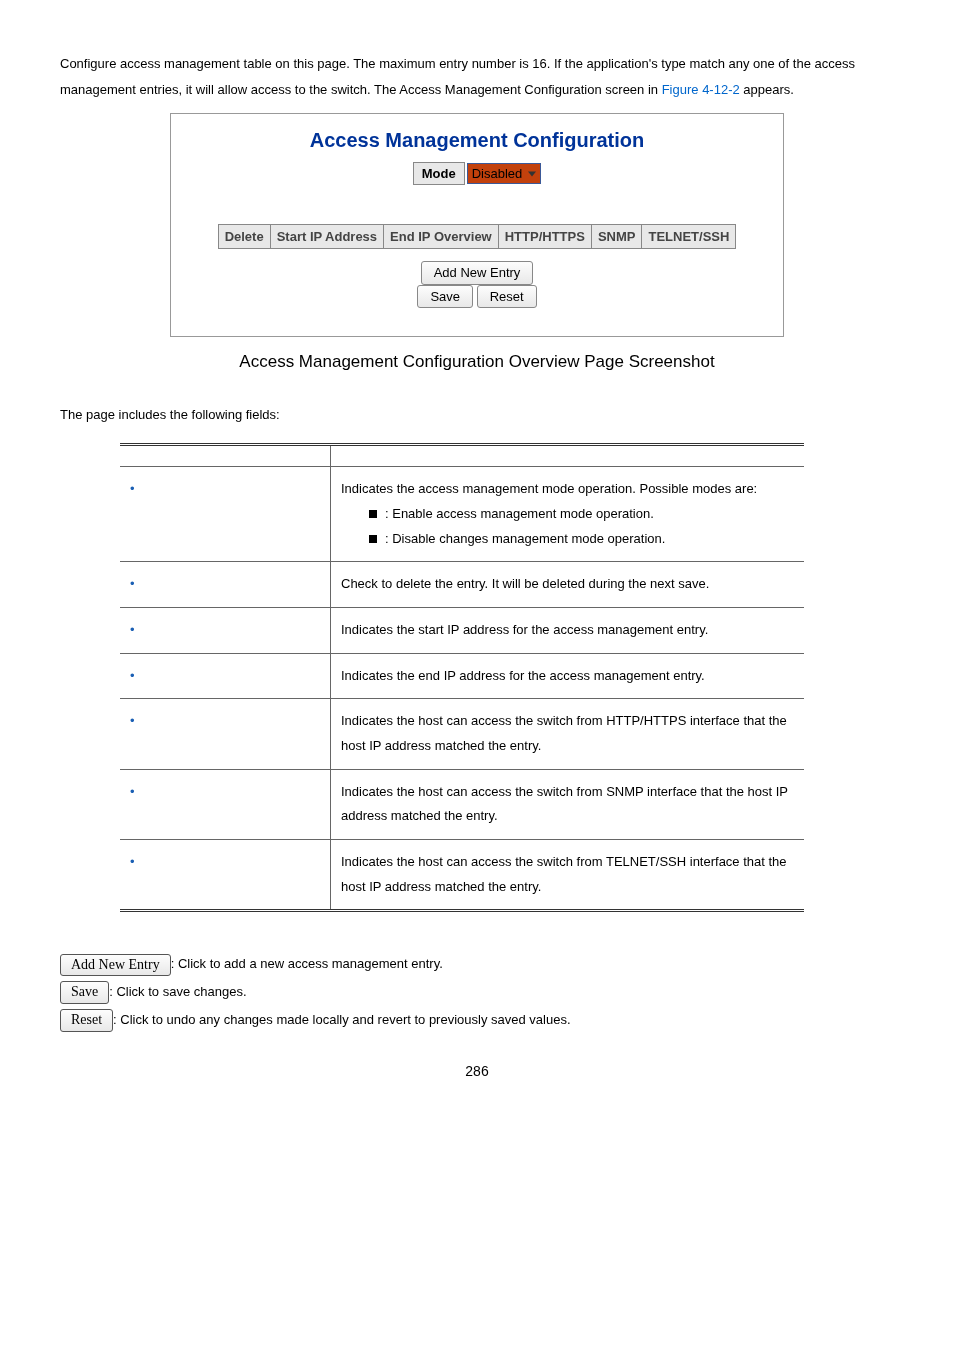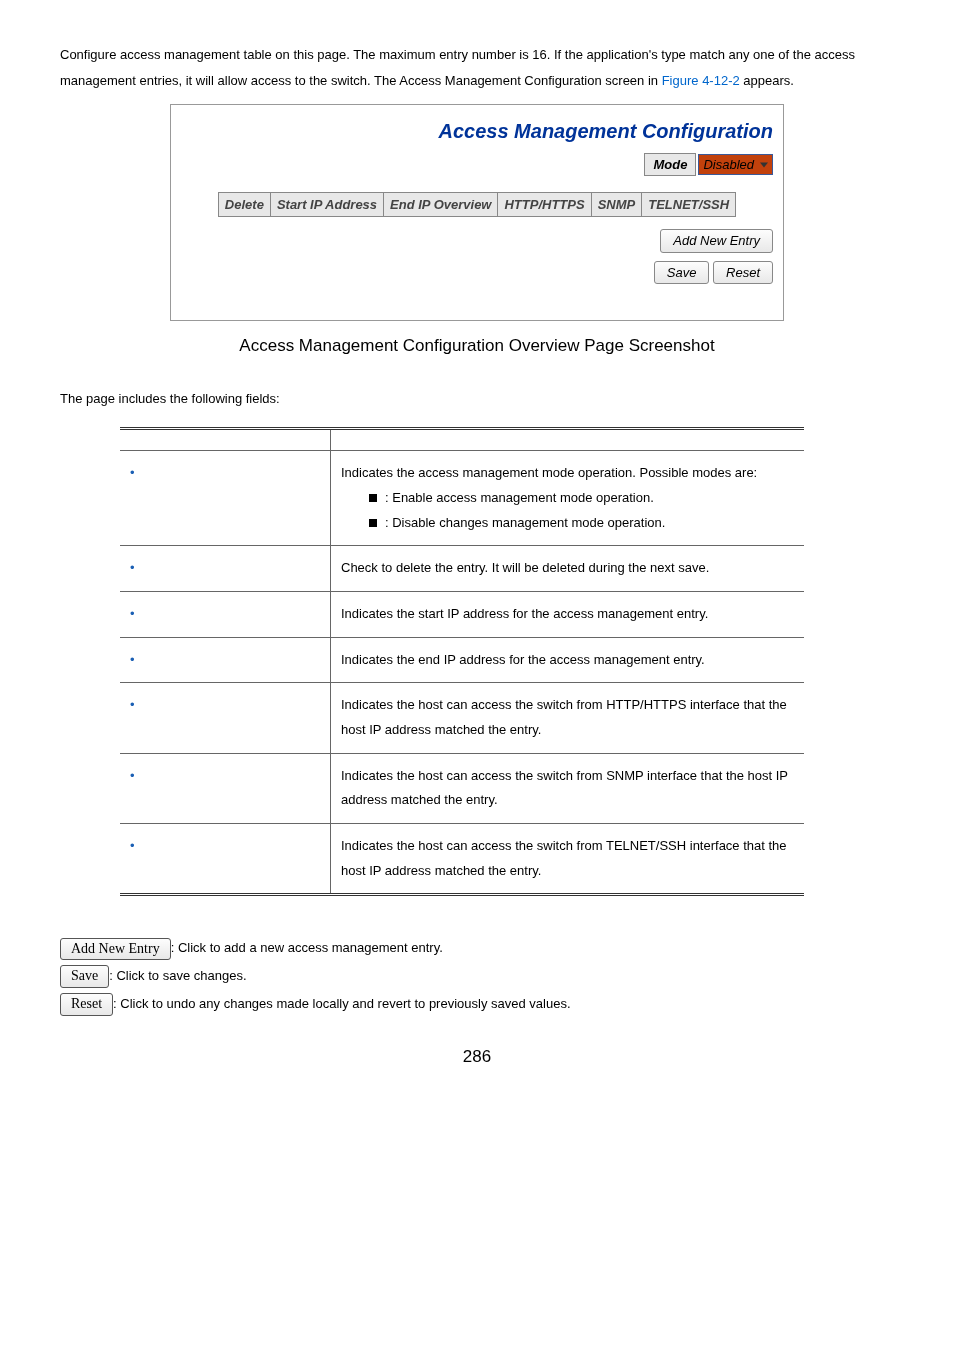--- a/index.html
+++ b/index.html
@@ -5,44 +5,43 @@
     body {
       font-family: Arial, sans-serif;
       font-size: 13px;
       color: #000;
       margin: 0;
       padding: 40px 60px;
       background: #fff;
     }
     p {
       line-height: 2;
-      margin: 2px 0 10px 0;
+      margin: 11px 0 10px 0;
     }
     a.link {
       color: #0066cc;
       text-decoration: none;
     }
     .figure-box {
       border: 1px solid #999;
       margin: 10px 110px 15px 110px;
-      padding: 15px 10px 36px 10px;
-      text-align: right;
-      font-style: italic;
+      padding: 15px 10px 28px 10px;
+      text-align: center;
     }
     .figure-title {
       color: #003399;
       font-size: 20px;
       font-weight: bold;
       font-family: Arial, sans-serif;
       margin-bottom: 10px;
     }
     .mode-row {
       display: inline-flex;
       align-items: center;
-      margin-bottom: 16px;
+      margin-bottom: 25px;
     }
     .mode-label {
       background: #e8e8e8;
       border: 1px solid #888;
       padding: 3px 8px;
       font-weight: bold;
       font-size: 13px;
       font-family: Arial, sans-serif;
     }
     .mode-select {
@@ -59,21 +58,21 @@
       position: absolute;
       right: 4px;
       top: 50%;
       transform: translateY(-50%);
       border-left: 4px solid transparent;
       border-right: 4px solid transparent;
       border-top: 5px solid #333;
     }
     .header-table {
       border-collapse: collapse;
-      margin: 0 auto 12px auto;
+      margin: 14px auto 12px auto;
     }
     .header-table th {
       border: 1px solid #888;
       background: #e8e8e8;
       color: #444;
       font-weight: bold;
       font-size: 13px;
       padding: 4px 6px;
       font-family: "Trebuchet MS", Arial, sans-serif;
     }
@@ -81,21 +80,20 @@
       display: inline-block;
       border: 1px solid #888;
       border-radius: 3px;
       background: linear-gradient(#fdfdfd, #e8e8e8);
       padding: 3px 12px;
       font-size: 13px;
       font-family: Arial, sans-serif;
       line-height: 1.2;
     }
     .btn-row {
-      margin-top: 8px;
     }
     .caption {
       text-align: center;
       margin: 10px 0 30px 0;
       font-size: 17px;
     }
     .fields-label {
       margin: 25px 0 15px 0;
     }
     .fields-table {
@@ -144,21 +142,21 @@
       line-height: 1.2;
       vertical-align: middle;
     }
     .bottom-row {
       margin: 3px 0;
       line-height: 1.9;
     }
     .pagenum {
       text-align: center;
       margin-top: 30px;
-      font-size: 17px;
+      font-size: 14px;
     }
   </style>
 </head>
 <body>
 
 <p>
   <span>Configure access management table on this page. The maximum entry number is 16. If the application's type match any one of the access management entries, it will allow access to the switch. The Access Management Configuration screen in </span><a class="link">Figure 4-12-2</a><span> appears.</span>
 </p>
 
 <div class="figure-box">

